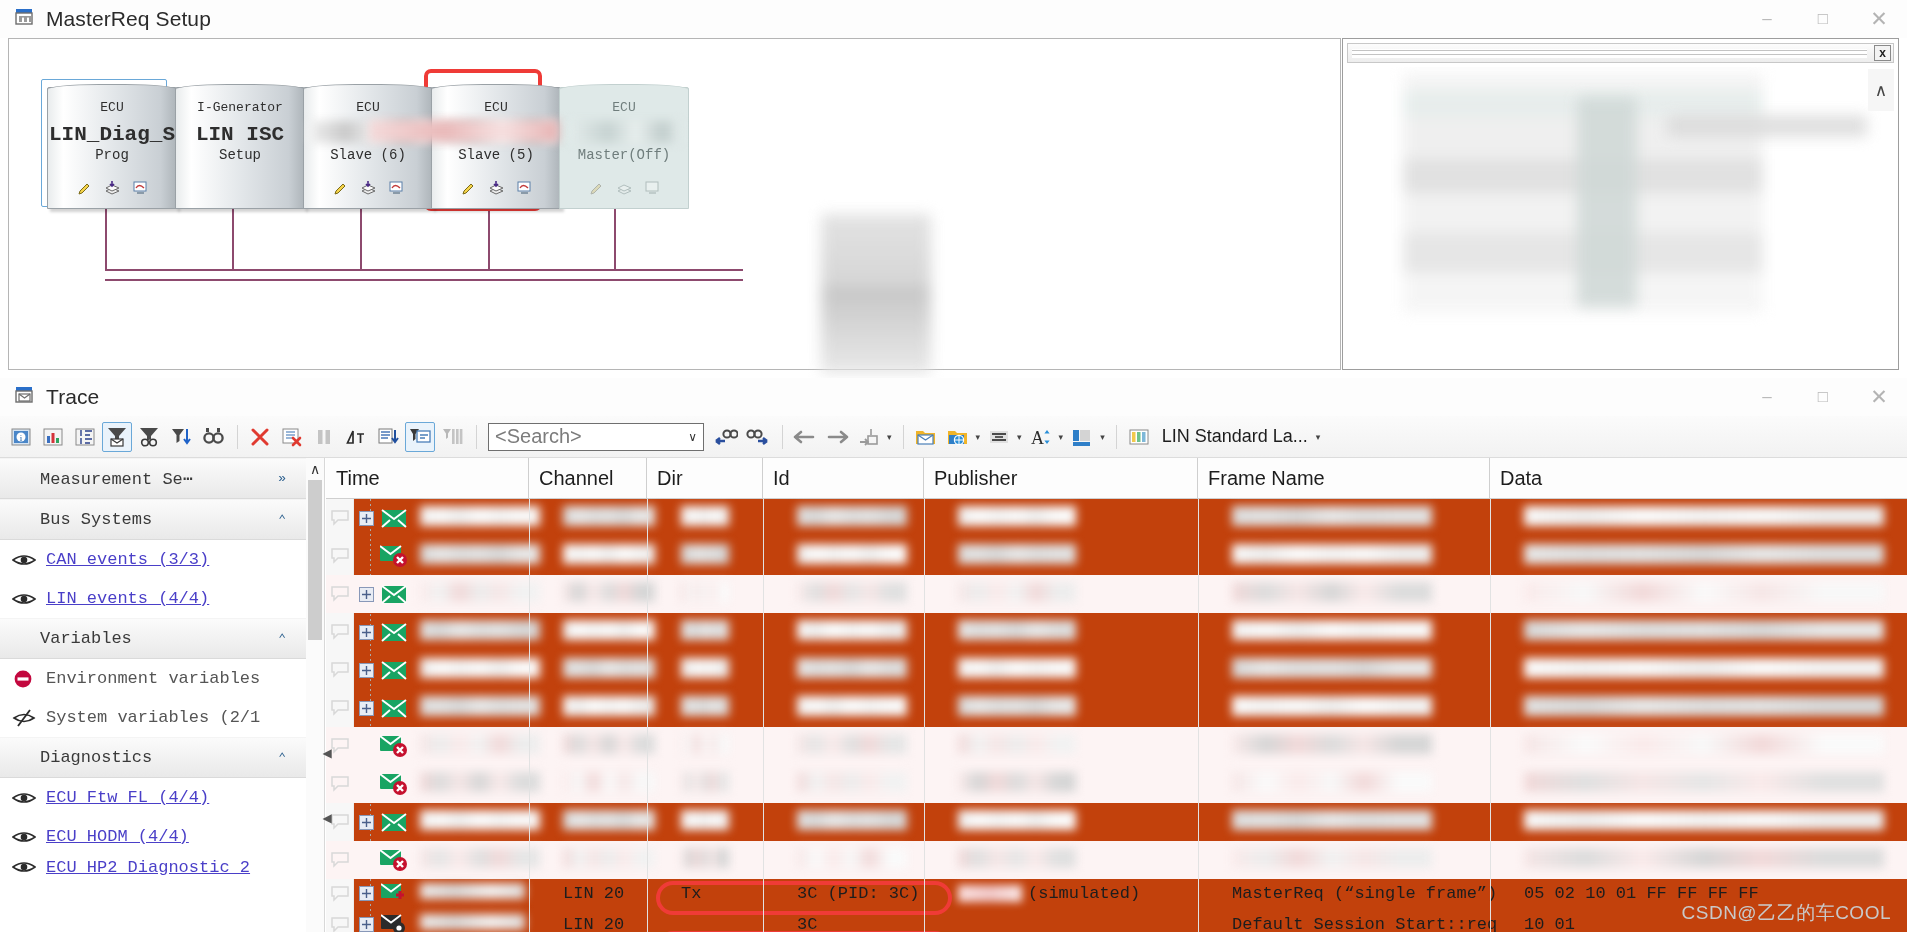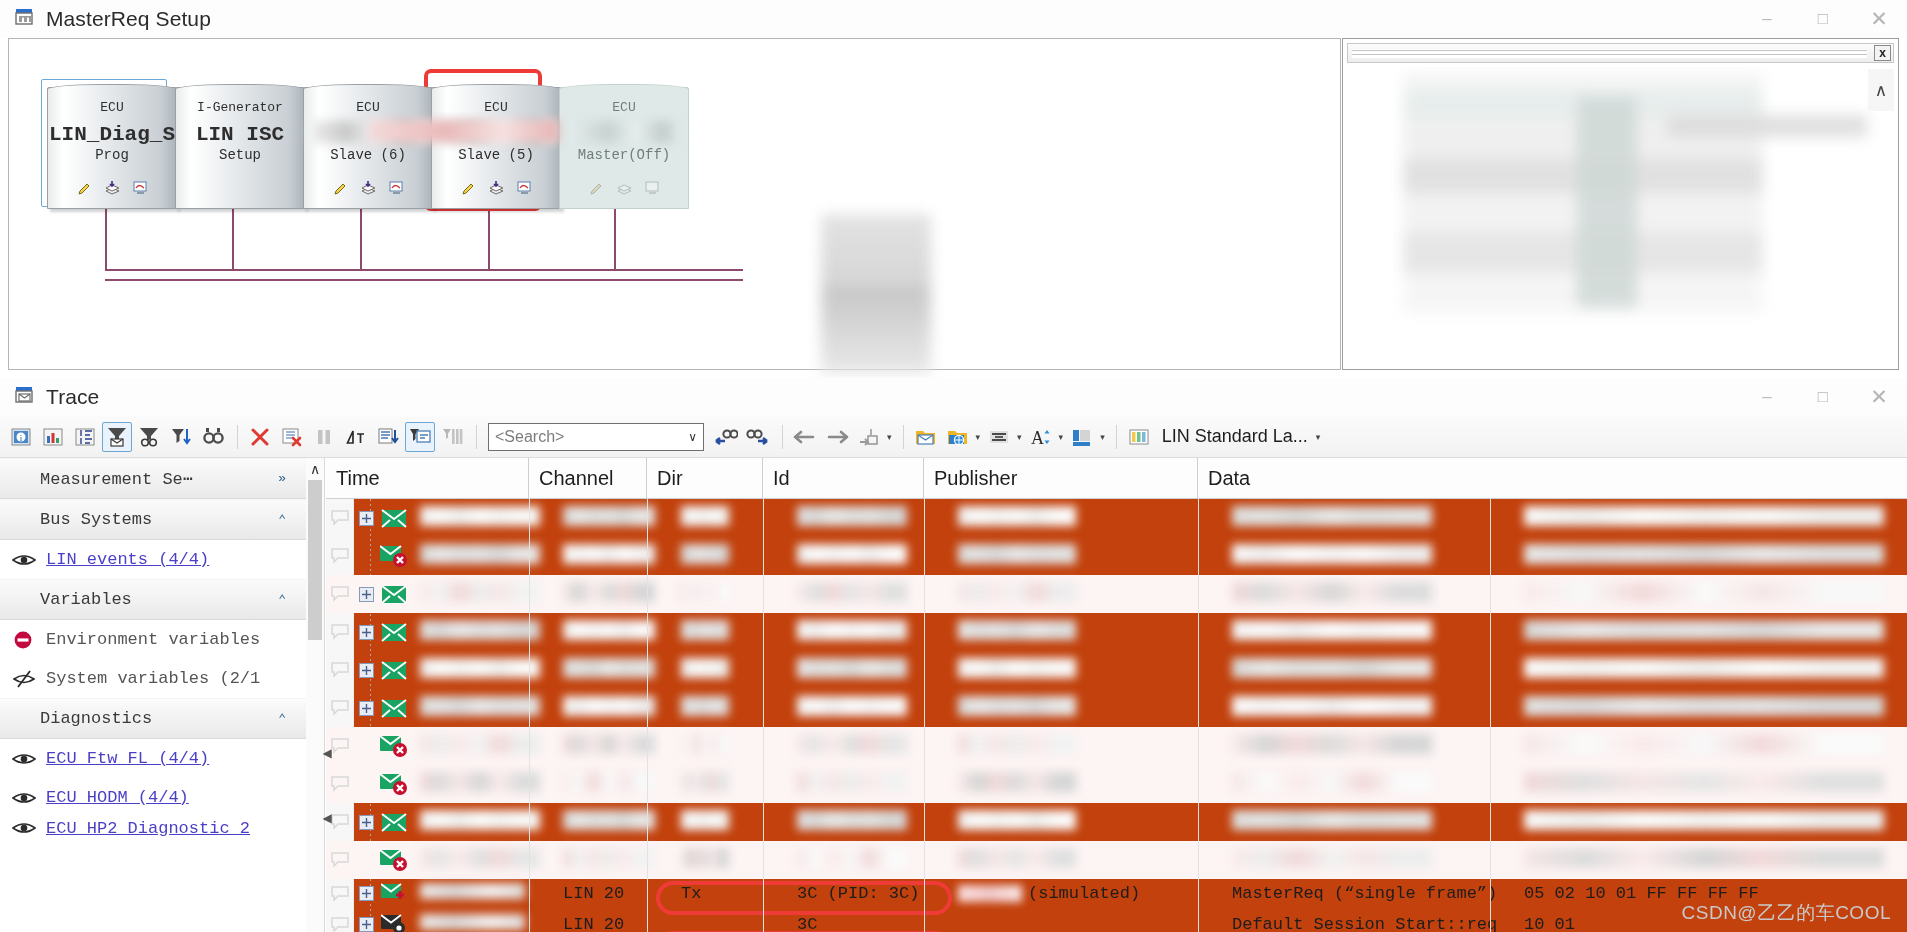--- a/index.html
+++ b/index.html
@@ -111,21 +111,21 @@
     width: 30px; height: 30px; display:flex; align-items:center; justify-content:center;
     border:1px solid transparent; border-radius:2px; margin-right:2px; flex:none;
   }
   .tb-btn.active { border-color:#6aa8d8; background:#eaf3fb; }
   .tb-sep { width:1px; height:24px; background:#d4d4d4; margin:0 7px; flex:none; }
   .tb-caret { font-size:9px; color:#444; margin-left:1px; margin-right:4px; }
   .search-box {
     width: 216px; height: 28px; border:1px solid #6f6f6f; background:#fff;
     display:flex; align-items:center; padding: 0 6px; margin: 0 7px 0 4px; flex:none;
   }
-  .search-box .sv { font-size:16px; color:#7c7c7c; font-family:"Liberation Sans",sans-serif; }
+  .search-box .sv { font-size:20px; color:#7c7c7c; font-family:"Liberation Sans",sans-serif; }
   .search-box .sc { margin-left:auto; font-size:12px; color:#333; }
   .tb-text {
     font-size: 18px; color:#1d1d1d; margin-left:6px; white-space:nowrap;
     font-family:"Liberation Sans",sans-serif;
   }
 
   
   #trace-body { position:absolute; left:0; top:80px; right:0; bottom:0; background:#fff; }
   #side {
     position:absolute; left:0; top:0; width: 325px; bottom:0;
@@ -609,20 +609,29 @@
           <span>Bus Systems</span>
           <span class="chev">⌃</span>
         </div>
         <div class="side-item">
           <span class="ico">
             <svg width="24" height="16" viewBox="0 0 24 16">
                 <path d="M1 8q11-8 22 0-11 8-22 0z" fill="#fff" stroke="#2b2b2b" stroke-width="1.6"></path>
                 <circle cx="12" cy="8" r="3.3" fill="#2b2b2b"></circle>
               </svg>
           </span>
+          <span class="lbl-link">CAN events (3/3)</span>
+        </div>
+        <div class="side-item">
+          <span class="ico">
+            <svg width="24" height="16" viewBox="0 0 24 16">
+                <path d="M1 8q11-8 22 0-11 8-22 0z" fill="#fff" stroke="#2b2b2b" stroke-width="1.6"></path>
+                <circle cx="12" cy="8" r="3.3" fill="#2b2b2b"></circle>
+              </svg>
+          </span>
           <span class="lbl-link">LIN events (4/4)</span>
         </div>
 
         <div class="side-head">
           <span>Variables</span>
           <span class="chev">⌃</span>
         </div>
         <div class="side-item">
           <span class="ico">
             <svg width="22" height="22" viewBox="0 0 22 22">
@@ -681,20 +690,21 @@
       </div>
 
       <div id="table">
 
         <div id="thead">
           <div class="th" style="width:203px">Time</div>
           <div class="th" style="width:118px">Channel</div>
           <div class="th" style="width:116px">Dir</div>
           <div class="th" style="width:161px">Id</div>
           <div class="th" style="width:274px">Publisher</div>
+          <div class="th" style="width:292px">Frame Name</div>
           <div class="th" style="width:420px; border-right:none">Data</div>
         </div>
 
         <div id="table-left-gut"></div>
         <div class="dotline"></div>
 
         <div id="blur-rows" style="position:absolute; left:0; top:41px; width:100%;">
             <div class="trow" style="height:38px;">
               <span class="c-flag">
                 <svg width="20" height="18" viewBox="0 0 20 18">

